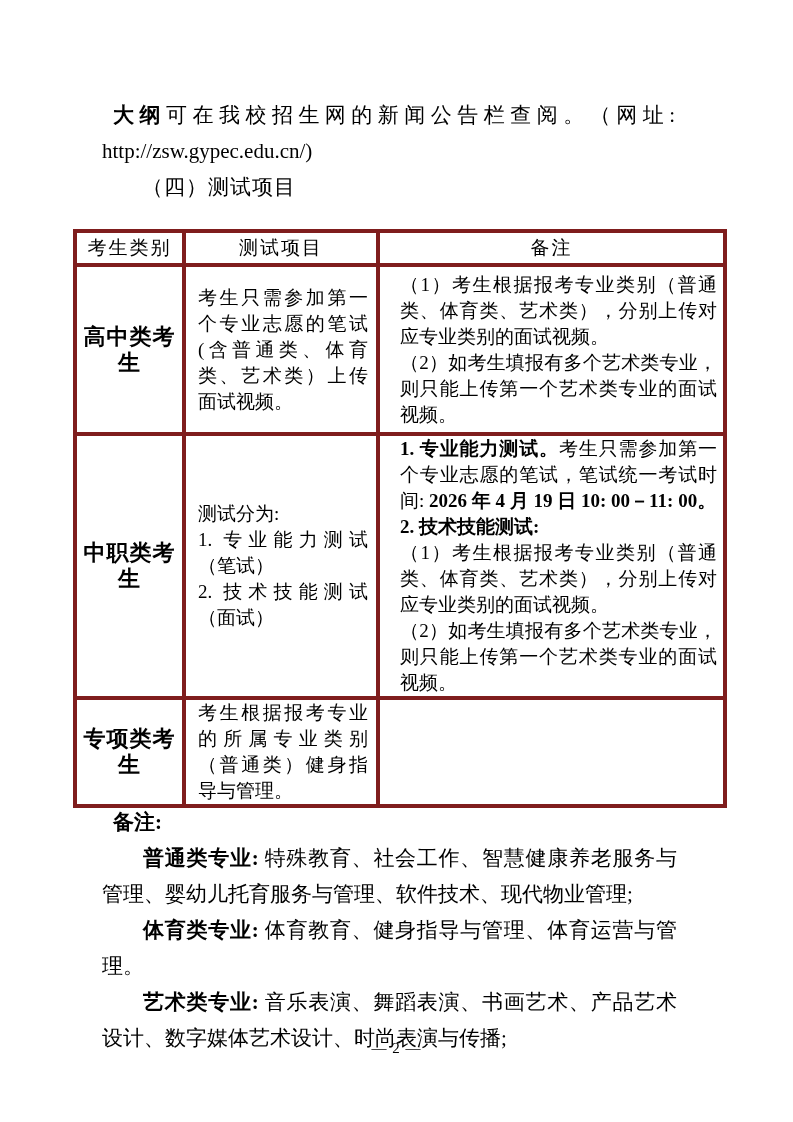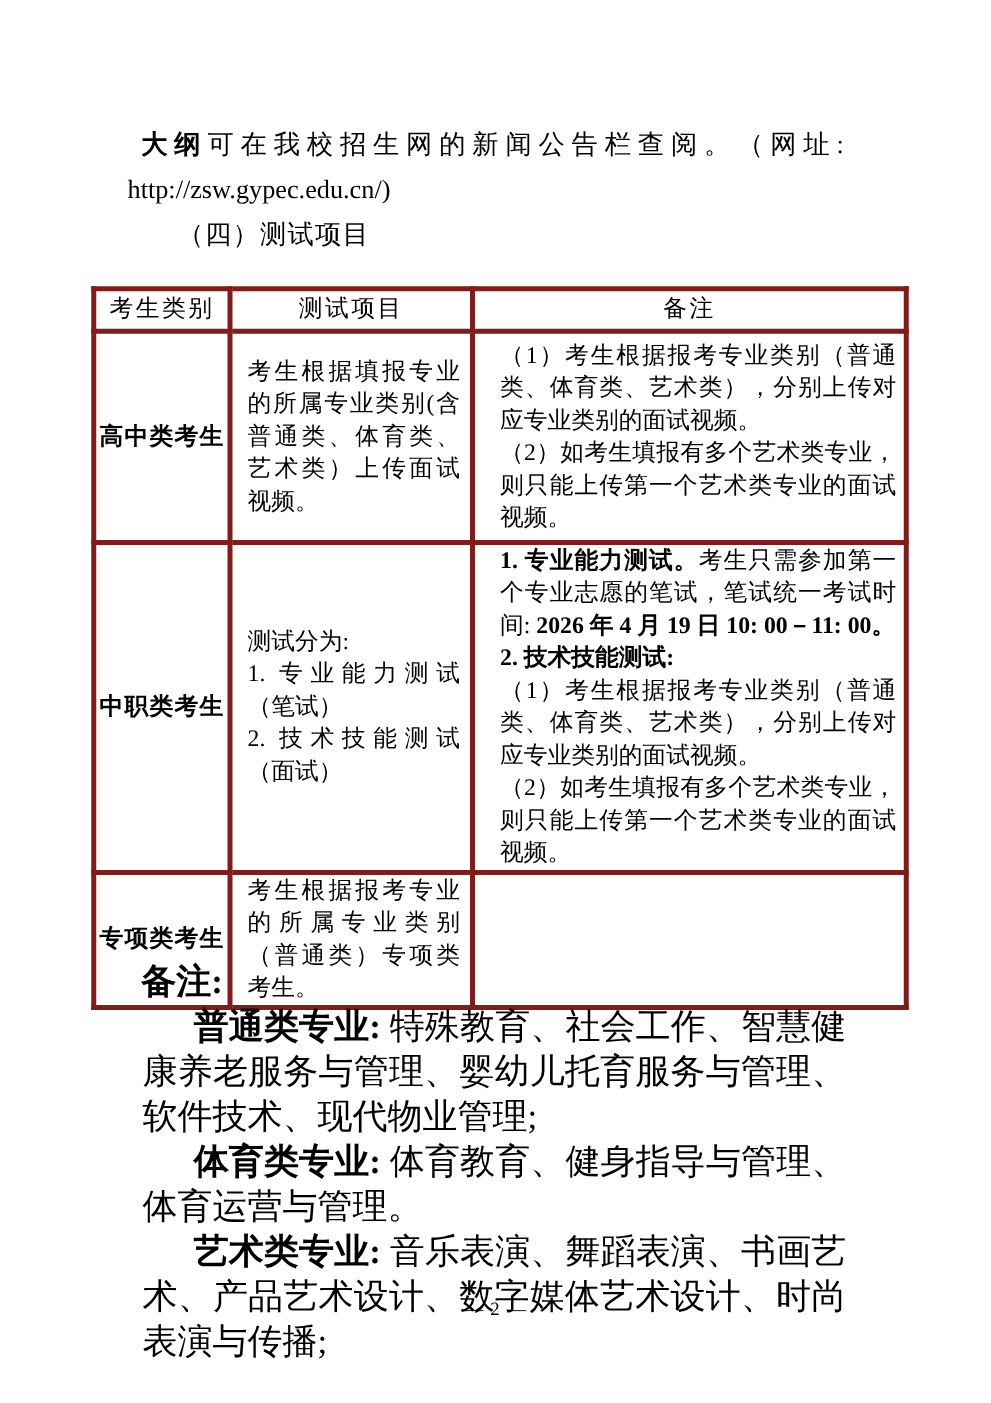--- a/index.html
+++ b/index.html
@@ -50,43 +50,43 @@
     height: 34px;
     text-align: center;
     letter-spacing: 2px;
   }
   .row-1 { height: 169px; }
   .row-2 { height: 236px; }
   .row-3 { height: 95px; }
   td.cell-category {
     text-align: center;
     font-weight: bold;
-    font-size: 19px;
+    font-size: 22px;
     letter-spacing: 1px;
   }
   td.cell-items {
     padding: 0 8px 0 12px;
     text-align: justify;
   }
   td.cell-note {
     padding: 0 6px 0 20px;
     text-align: justify;
   }
   td p { margin: 0; }
   
   .remarks {
     position: absolute;
     left: 102px;
-    top: 768px;
+    top: 804px;
     width: 575px;
-    font-size: 28px;
+    font-size: 21px;
     line-height: 36px;
   }
   .remarks-title { font-weight: bold; text-indent: 11px; }
-  .remark-p { text-align: justify; text-indent: 41px; margin-left: 12px; }
+  .remark-p { text-align: justify; text-indent: 41px; }
   .remark-label { font-weight: bold; }
   
   .footer {
     position: absolute;
     top: 1040px;
     left: 0;
     width: 100%;
     text-align: center;
     font-size: 15px;
     letter-spacing: 1px;
@@ -112,21 +112,21 @@
     <thead>
       <tr>
         <th>考生类别</th>
         <th>测试项目</th>
         <th>备注</th>
       </tr>
     </thead>
     <tbody>
       <tr class="row-1">
         <td class="cell-category">高中类考生</td>
-        <td class="cell-items">考生根据填报专业的所属专业类别(含普通类、体育类、艺术类）上传面试视频。</td>
+        <td class="cell-items">考生只需参加第一个专业志愿的笔试(含普通类、体育类、艺术类）上传面试视频。</td>
         <td class="cell-note">
           <p>（1）考生根据报考专业类别（普通类、体育类、艺术类），分别上传对应专业类别的面试视频。</p>
           <p>（2）如考生填报有多个艺术类专业，则只能上传第一个艺术类专业的面试视频。</p>
         </td>
       </tr>
       <tr class="row-2">
         <td class="cell-category">中职类考生</td>
         <td class="cell-items">
           <p>测试分为:</p>
           <p>1. 专业能力测试（笔试）</p>
@@ -134,21 +134,21 @@
         </td>
         <td class="cell-note">
           <p><span class="bold">1. 专业能力测试。</span><span>考生只需参加第一个专业志愿的笔试，笔试统一考试时间: </span><span class="bold">2026 年 4 月 19 日 10: 00－11: 00。</span></p>
           <p class="bold">2. 技术技能测试:</p>
           <p>（1）考生根据报考专业类别（普通类、体育类、艺术类），分别上传对应专业类别的面试视频。</p>
           <p>（2）如考生填报有多个艺术类专业，则只能上传第一个艺术类专业的面试视频。</p>
         </td>
       </tr>
       <tr class="row-3">
         <td class="cell-category">专项类考生</td>
-        <td class="cell-items">考生根据报考专业的所属专业类别（普通类）专项类考生。</td>
+        <td class="cell-items">考生根据报考专业的所属专业类别（普通类）健身指导与管理。</td>
         <td class="cell-note"></td>
       </tr>
     </tbody>
   </table>
 
   <div class="remarks">
     <p class="remarks-title">备注:</p>
     <p class="remark-p"><span class="remark-label">普通类专业: </span><span>特殊教育、社会工作、智慧健康养老服务与管理、婴幼儿托育服务与管理、软件技术、现代物业管理;</span></p>
     <p class="remark-p"><span class="remark-label">体育类专业: </span><span>体育教育、健身指导与管理、体育运营与管理。</span></p>
     <p class="remark-p"><span class="remark-label">艺术类专业: </span><span>音乐表演、舞蹈表演、书画艺术、产品艺术设计、数字媒体艺术设计、时尚表演与传播;</span></p>

